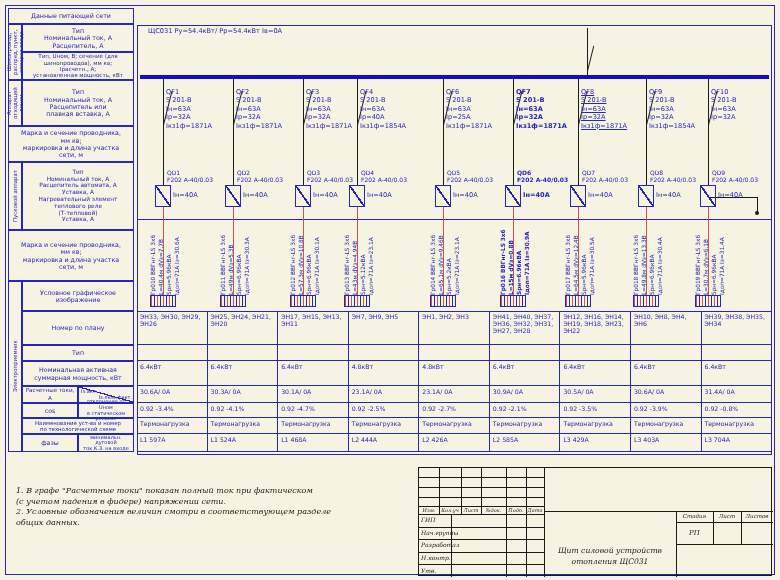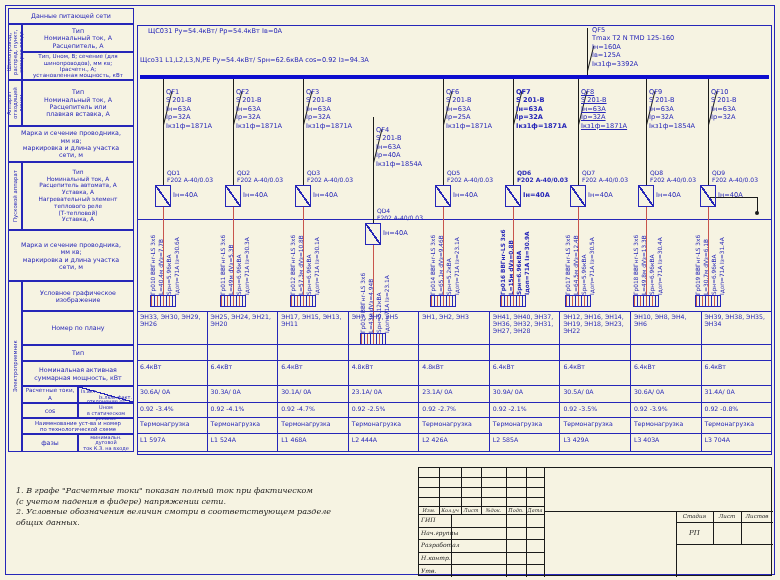--- a/index.html
+++ b/index.html
@@ -98,32 +98,24 @@
   <div class="lt" style="left:22px;top:418px;width:112px;height:16px;font-size:5.4px;line-height:6px;">Наименование уст-ва и номер
 по технологической схеме</div>
   <div class="lt" style="left:22px;top:434px;width:56px;height:18px;">фазы</div>
   <div class="lt" style="left:78px;top:434px;width:56px;height:18px;font-size:5px;line-height:5.6px;">минимальн. дуговой
 ток К.З. на входе</div>
 
   <div class="dframe"></div>
   <div class="hl" style="left:137px;top:219px;width:635px;"></div>
 
   <div class="lbl" style="left:148px;top:27px;">ЩС031 Ру=54.4кВт/ Рр=54.4кВт Iв=0А</div>
-  <div class="lbl" style="left:140px;top:56px;">Щсо31 L1,L2,L3,N,PE Ру=54.4кВт/ Sрн=62.6кВА cos=0.92 Iз=94.3А</div>
   <div class="busbar"></div>
 
   <div class="vlk" style="left:587px;top:28px;height:47px;"></div>
   <div class="vlk" style="left:587px;top:45px;height:26px;transform-origin:50% 100%;transform:rotate(14deg);"></div>
-  <div class="lbl" style="left:592px;top:26px;">
-    <div>QF5</div>
-    <div>Tmax T2 N TMD 125-160</div>
-    <div>Iн=160А</div>
-    <div>Iв=125А</div>
-    <div>Iкз1ф=3392А</div>
-  </div>
 
   <div class="hlk" style="left:710px;top:197px;width:48px;"></div>
   <div class="vlk" style="left:757px;top:197px;height:17px;"></div>
   <div class="abs" style="left:755px;top:211px;width:4px;height:4px;border-radius:50%;background:#1a1a1a;"></div>
 
   <div class="fcol" style="left:137px;">
     <div class="wire-up"></div>
       <div class="tick"></div>
     <div class="lbl" style="left:29px;top:9px;">
       <div>QF1</div>
@@ -193,21 +185,21 @@
     <div class="wire-red"></div>
     <div class="vtext">
       <span style="left:0;">Гр012 ВВГнг-LS 3х6</span>
       <span style="left:8px;">L=57.3м dVз=10.8В</span>
       <span style="left:16px;">Sрн=6.96кВА</span>
       <span style="left:24px;">Iдоп=71А Iз=30.1А</span>
       </div>
     <div class="load"></div>
   </div>
 
-  <div class="fcol" style="left:347px;margin-top:38px;">
+  <div class="fcol" style="left:331px;">
     <div class="wire-up"></div>
       <div class="tick"></div>
     <div class="lbl" style="left:29px;top:9px;">
       <div>QF4</div>
         <div>S 201-B</div>
       <div>Iн=63А</div>
         <div>Iр=40А</div>
       <div>Iкз1ф=1854А</div>
       </div>
     <div class="lbl" style="left:30px;top:90px;font-size:6px;line-height:7.4px;">
@@ -479,14 +471,18 @@
     <div class="stxt" style="left:2px;top:61px;font-size:6px;">Нач.группы</div>
     <div class="stxt" style="left:2px;top:73px;font-size:6px;">Разработал</div>
     <div class="stxt" style="left:2px;top:86px;font-size:6px;">Н.контр.</div>
     <div class="stxt" style="left:2px;top:99px;font-size:6px;">Утв.</div>
 
     <div class="stxt" style="left:257px;top:45px;width:37px;font-size:5.5px;text-align:center;">Стадия</div>
     <div class="stxt" style="left:294px;top:45px;width:28px;font-size:5.5px;text-align:center;">Лист</div>
     <div class="stxt" style="left:322px;top:45px;width:32px;font-size:5.5px;text-align:center;">Листов</div>
     <div class="stxt" style="left:257px;top:61px;width:37px;font-size:7px;text-align:center;">РП</div>
 
+    <div class="stxt" style="left:127px;top:77px;width:128px;font-size:7.6px;text-align:center;line-height:11px;">
+      <div>Щит силовой устройств</div>
+      <div>отопления ЩС031</div>
+    </div>
   </div>
 </div>
 
 </body></html>

